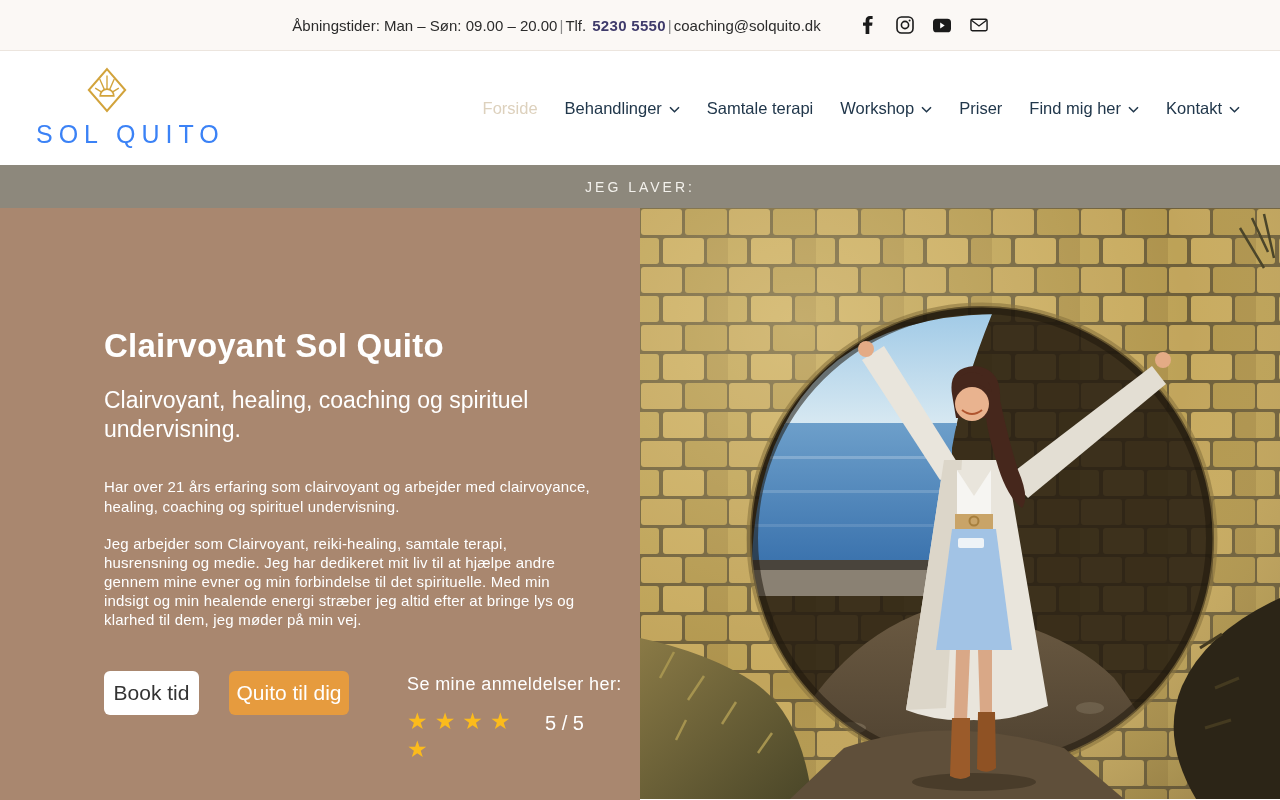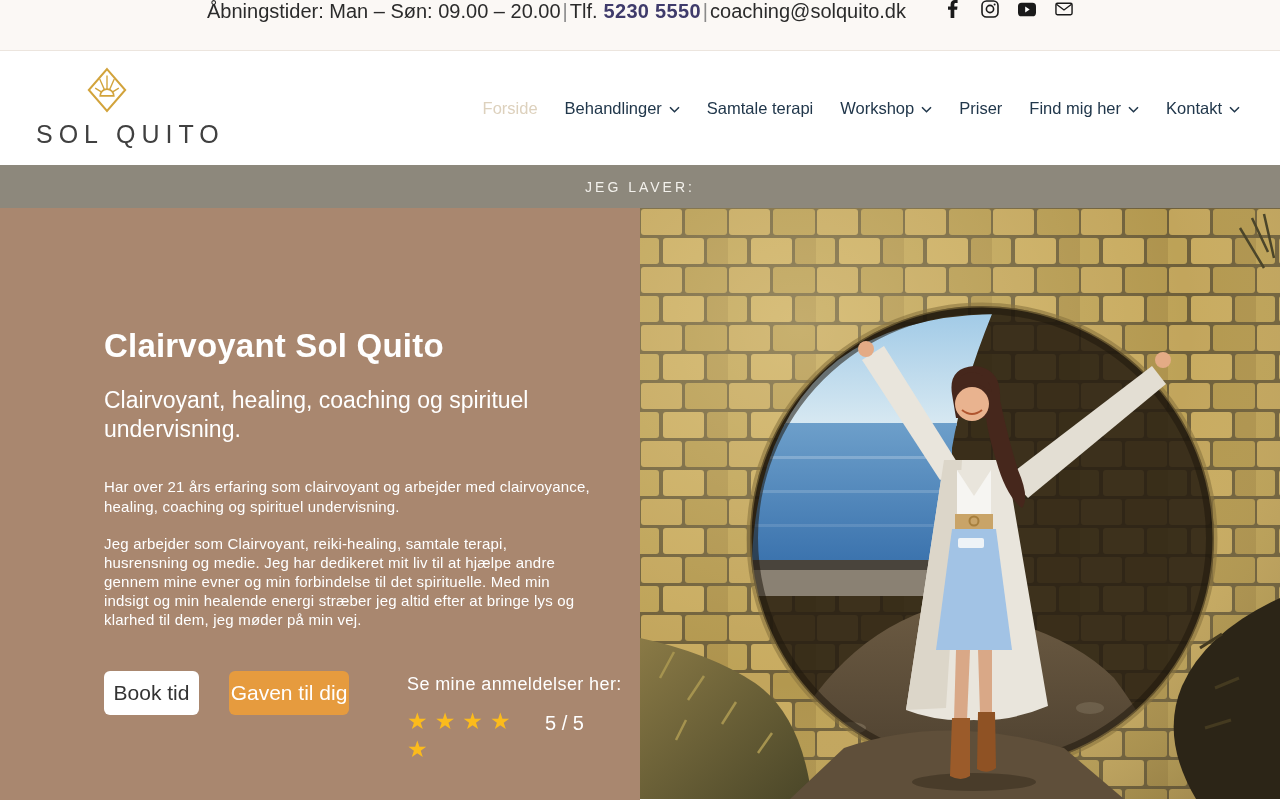--- a/index.html
+++ b/index.html
@@ -2,35 +2,35 @@
 <html><head>
 <meta charset="utf-8">
 <style>
   * { margin:0; padding:0; box-sizing:border-box; }
   html,body { width:1280px; height:800px; overflow:hidden; background:#fff;
     font-family:"Liberation Sans", sans-serif; }
   .page { width:1280px; height:800px; display:flex; flex-direction:column; }
 
   
   .topbar { height:51px; background:#fbf8f5; border-bottom:1px solid #ece5de;
-    display:flex; align-items:flex-start; justify-content:center; 
-    font-size:20px; color:#2b2b2b; }
+    display:flex; align-items:center; justify-content:center; 
+    font-size:15px; color:#2b2b2b; }
   .topbar .sep { color:#8a8a8a; padding:0 2px; }
   .topbar .phone-wrap { display:flex; gap:6px; align-items:center; }
   .topbar .phone { color:#3f3b6b; font-weight:bold; letter-spacing:.3px; }
   .social { display:flex; align-items:center; gap:19px; margin-left:38px; }
   .social a { display:flex; align-items:center; justify-content:center; width:18px; height:18px; }
   .social svg { display:block; }
 
   
   .header { height:114px; background:#ffffff; display:flex; align-items:center;
     justify-content:space-between; padding:0 40px 0 36px; }
   .logo { display:flex; flex-direction:column; cursor:pointer; }
   .logo-mark { margin-left:51px; }
-  .logo-text { font-size:25px; letter-spacing:6px; color:#404040; margin-top:3px; white-space:nowrap; }
+  .logo-text { font-size:25px; letter-spacing:6px; color:#3b82f6; margin-top:3px; white-space:nowrap; }
   .nav { display:flex; align-items:center; gap:27px; }
   .nav a { display:flex; align-items:center; gap:7px; font-size:16.5px; font-weight:500;
     color:#21374b; text-decoration:none; cursor:pointer; white-space:nowrap; }
   .nav a.active { color:#ddd1bd; }
   .nav .chev { margin-top:2px; }
 
   
   .banner { height:43px; background:#8d887c; display:flex; align-items:center; justify-content:center; }
   .banner span { color:#f3f1ec; font-size:14px; letter-spacing:3px; font-weight:500; }
 
@@ -161,21 +161,21 @@
 
   <div class="hero">
     <div class="hero-left">
       <h1>Clairvoyant Sol Quito</h1>
       <h2>Clairvoyant, healing, coaching og spirituel undervisning.</h2>
       <p class="p1">Har over 21 års erfaring som clairvoyant og arbejder med clairvoyance, healing, coaching og spirituel undervisning.</p>
       <p class="p2">Jeg arbejder som Clairvoyant, reiki-healing, samtale terapi, husrensning og medie. Jeg har dedikeret mit liv til at hjælpe andre gennem mine evner og min forbindelse til det spirituelle. Med min indsigt og min healende energi stræber jeg altid efter at bringe lys og klarhed til dem, jeg møder på min vej.</p>
 
       <div class="cta-row">
         <button class="btn btn-book">Book tid</button>
-        <button class="btn btn-gift">Gaven til dig</button>
+        <button class="btn btn-gift">Quito til dig</button>
 
         <div class="reviews">
           <div class="reviews-label">Se mine anmeldelser her:</div>
           <div class="rating-row">
             <div class="stars">
               <span>★</span>
               <span>★</span>
               <span>★</span>
               <span>★</span>
               <span>★</span>

